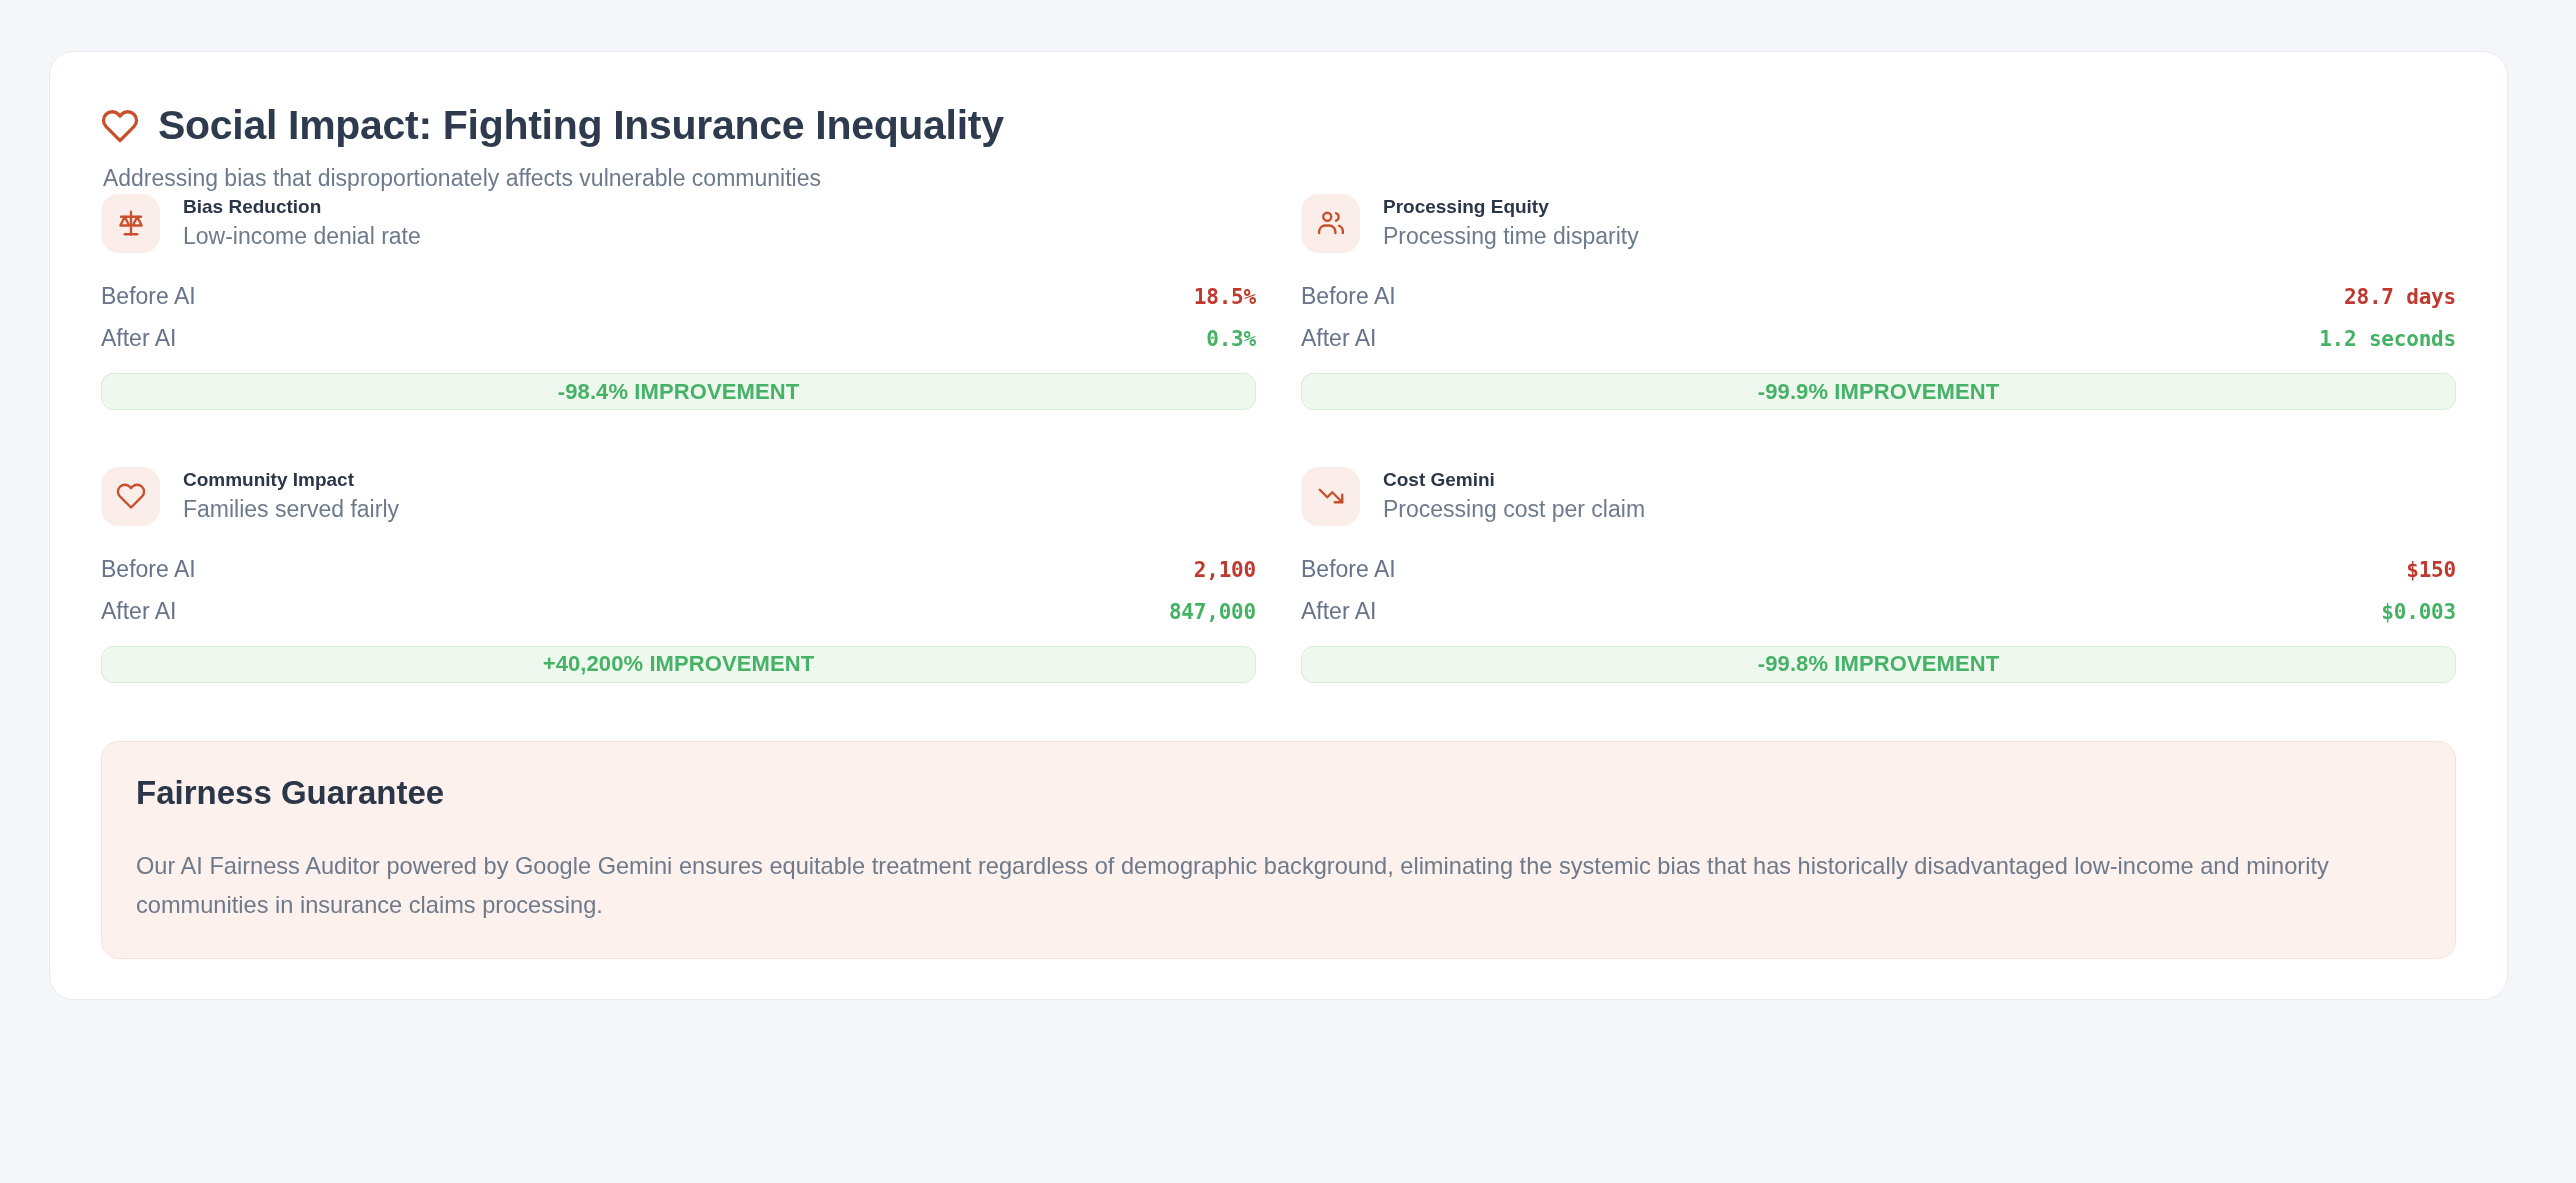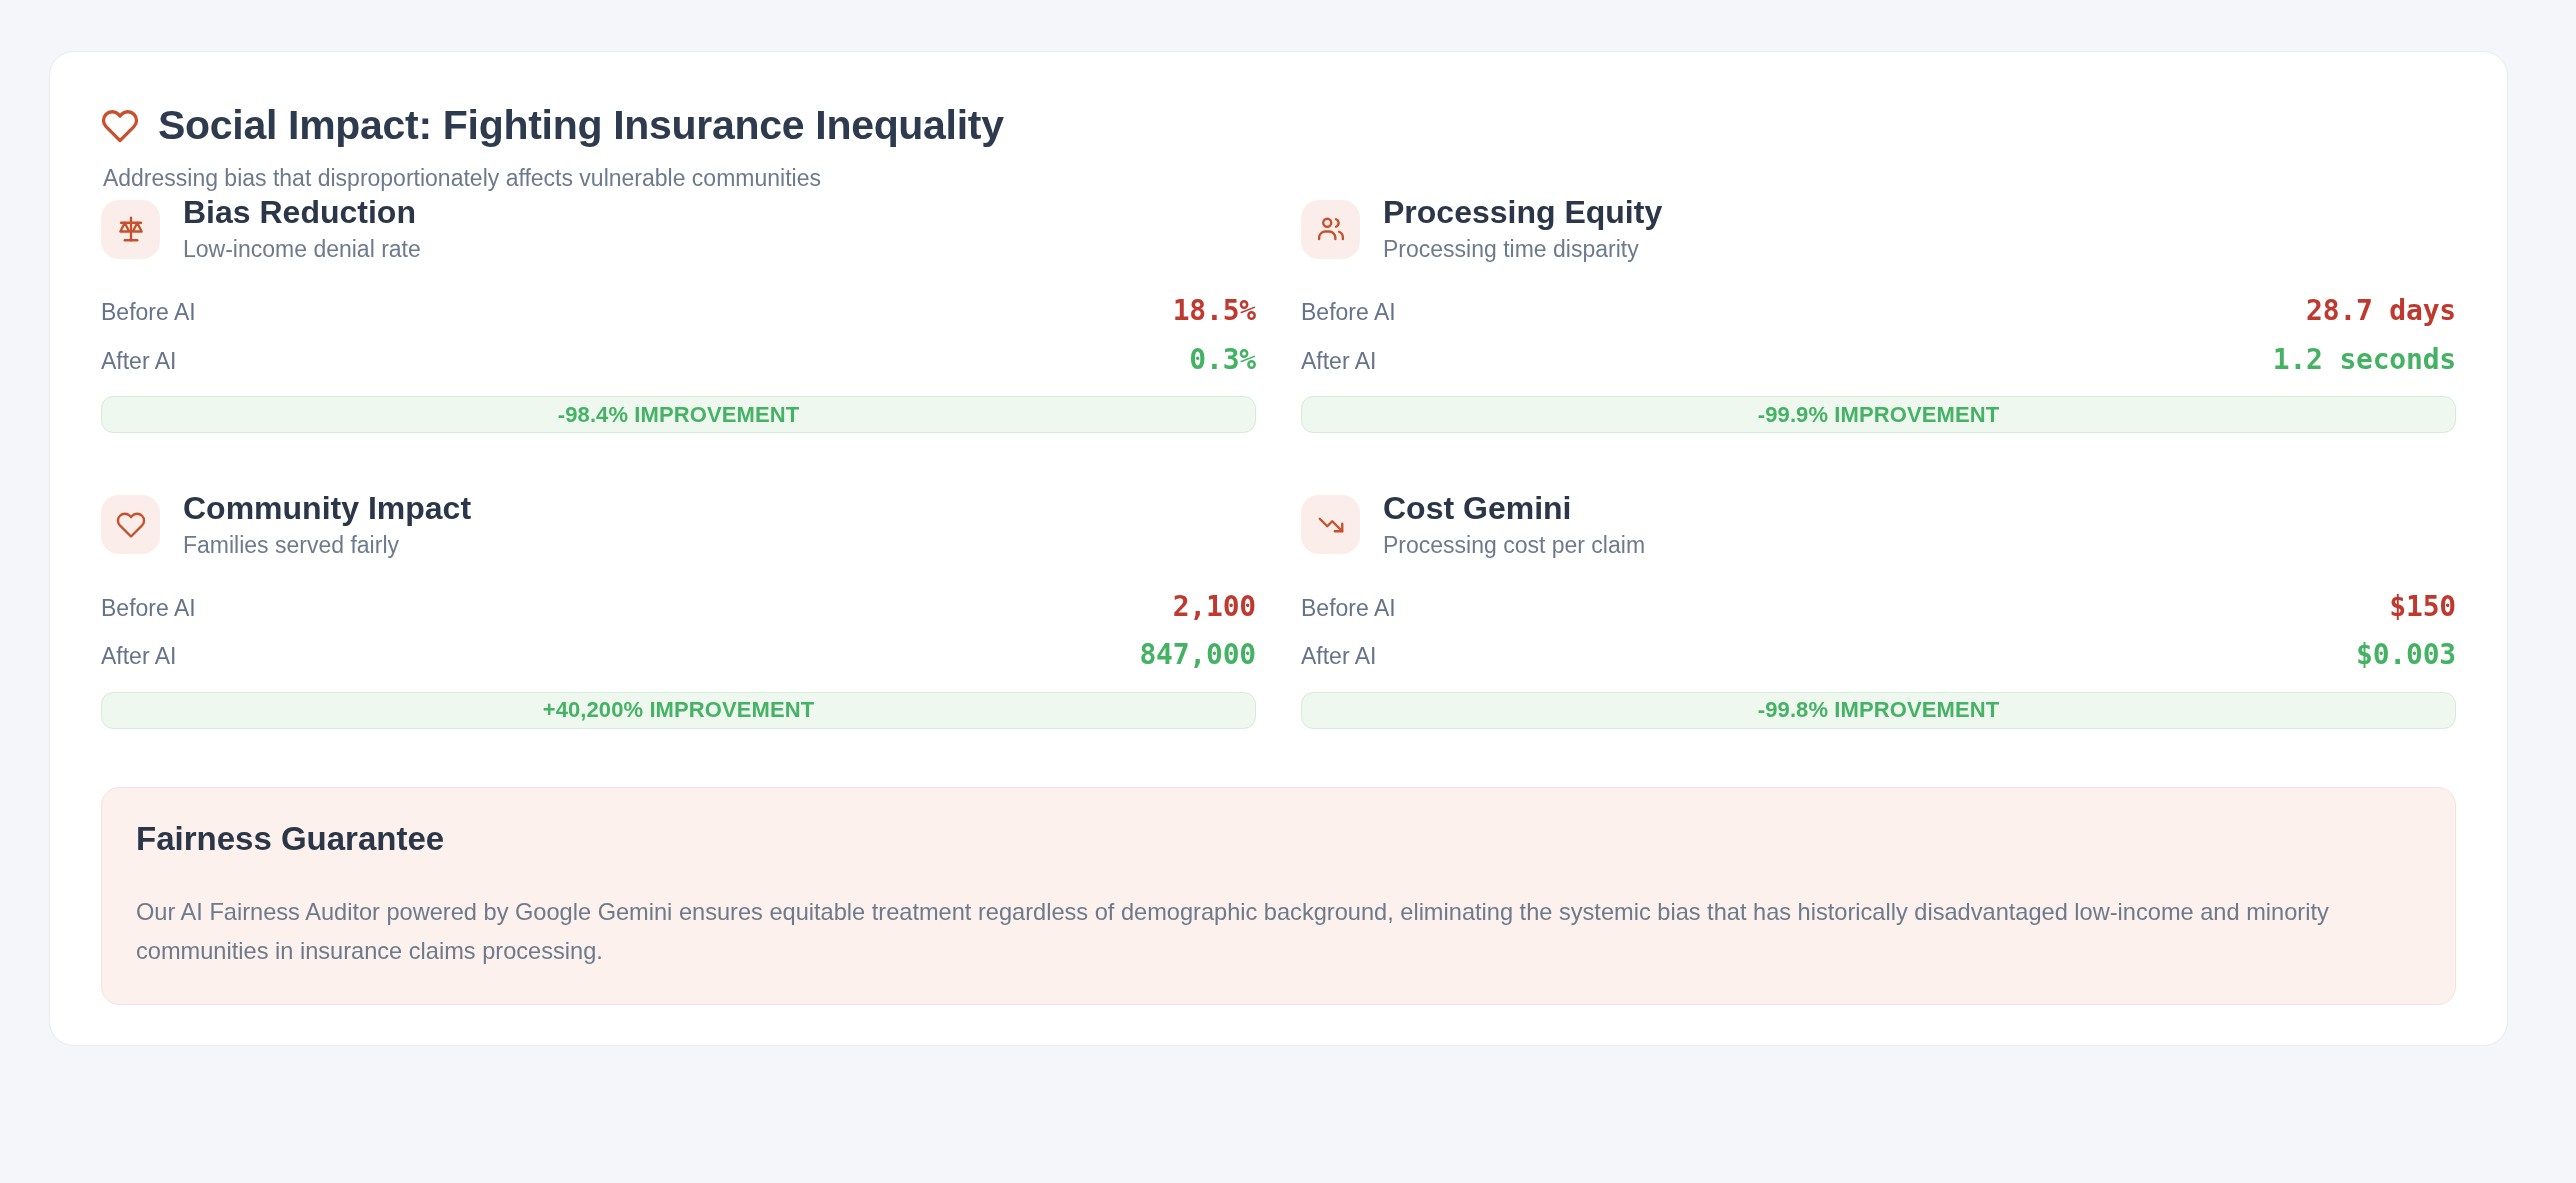--- a/index.html
+++ b/index.html
@@ -81,21 +81,21 @@
     border-radius: 18px;
     background: #fbeeea;
     display: flex;
     align-items: center;
     justify-content: center;
   }
 
   .metric-titles { display: flex; flex-direction: column; gap: 5.7px; }
 
   .metric-title {
-    font-size: 32px;
+    font-size: 19px;
     font-weight: 700;
     color: #2b3648;
     line-height: 1.15;
   }
 
   .metric-sub {
     font-size: 23px;
     color: #6d7a8c;
     line-height: 1.2;
   }
@@ -108,21 +108,21 @@
     margin-bottom: 3.8px;
   }
 
   .metric-label {
     font-size: 23px;
     color: #66738a;
   }
 
   .metric-value {
     font-family: "DejaVu Sans Mono", monospace;
-    font-size: 28px;
+    font-size: 21px;
     font-weight: 700;
     letter-spacing: -0.2px;
   }
 
   .metric-value.before { color: #c0392f; }
   .metric-value.after  { color: #44b263; }
 
   .improvement-badge {
     margin-top: 15px;
     background: #eef8ef;

